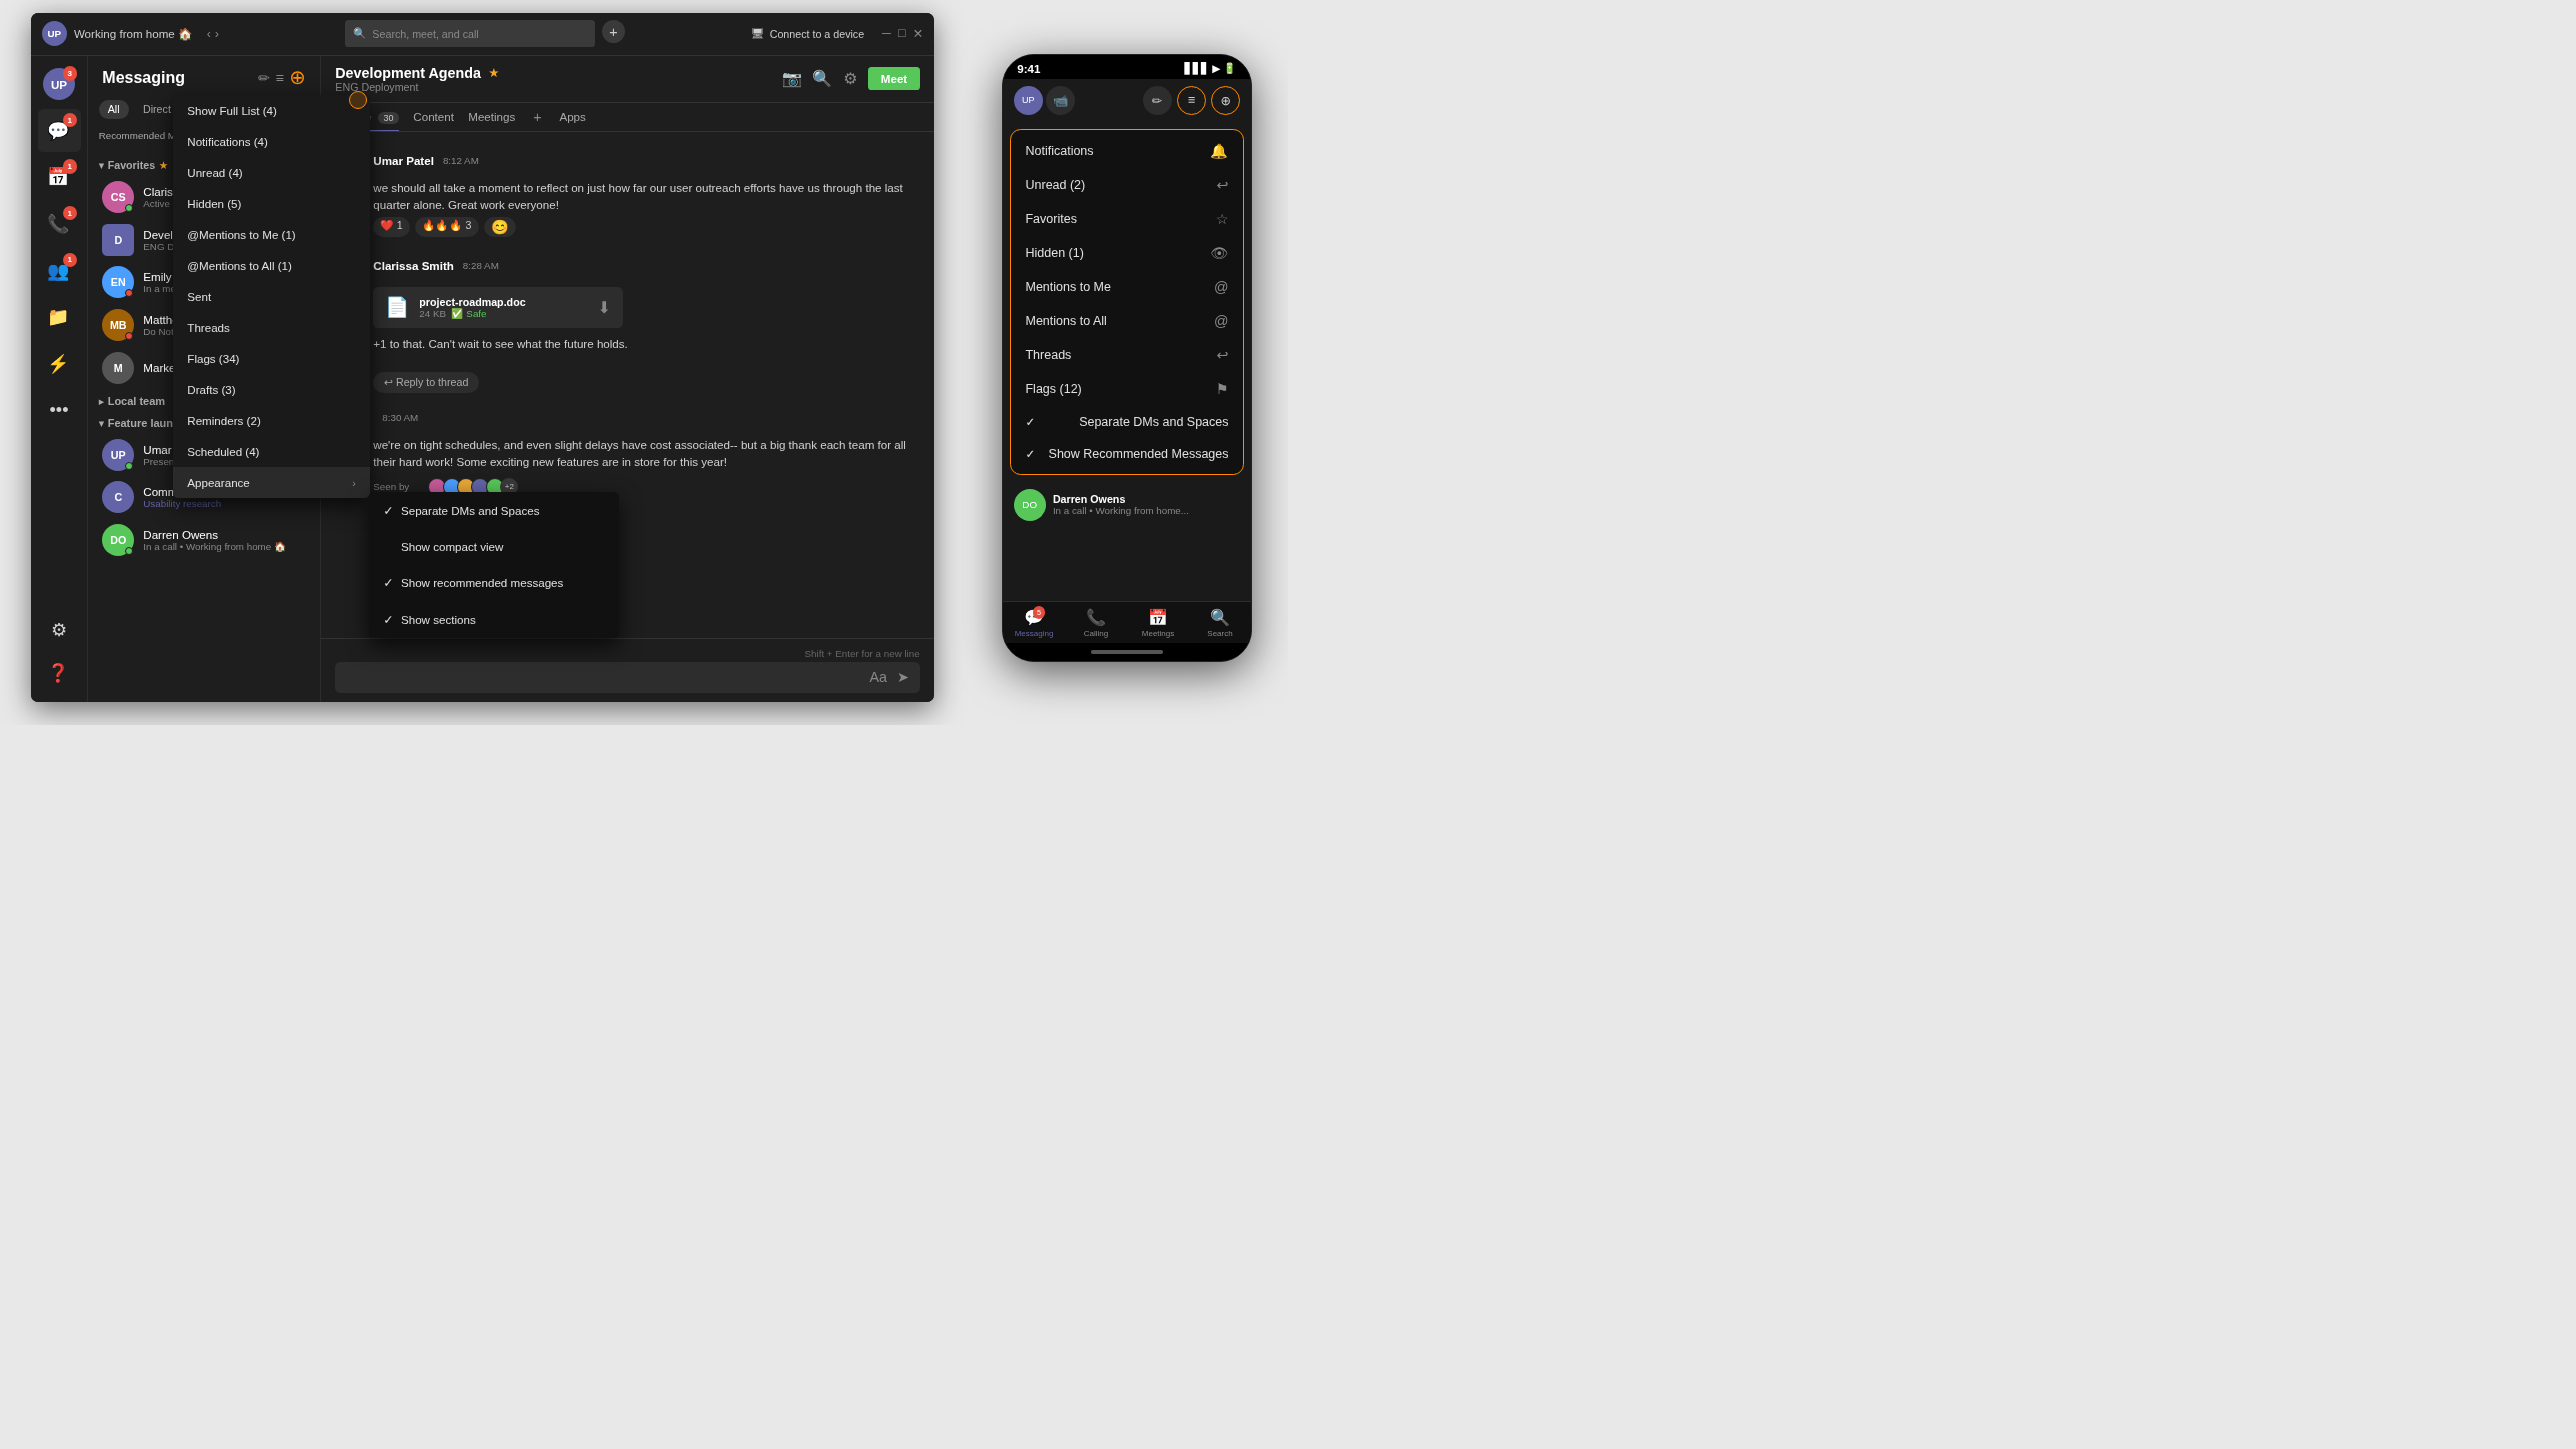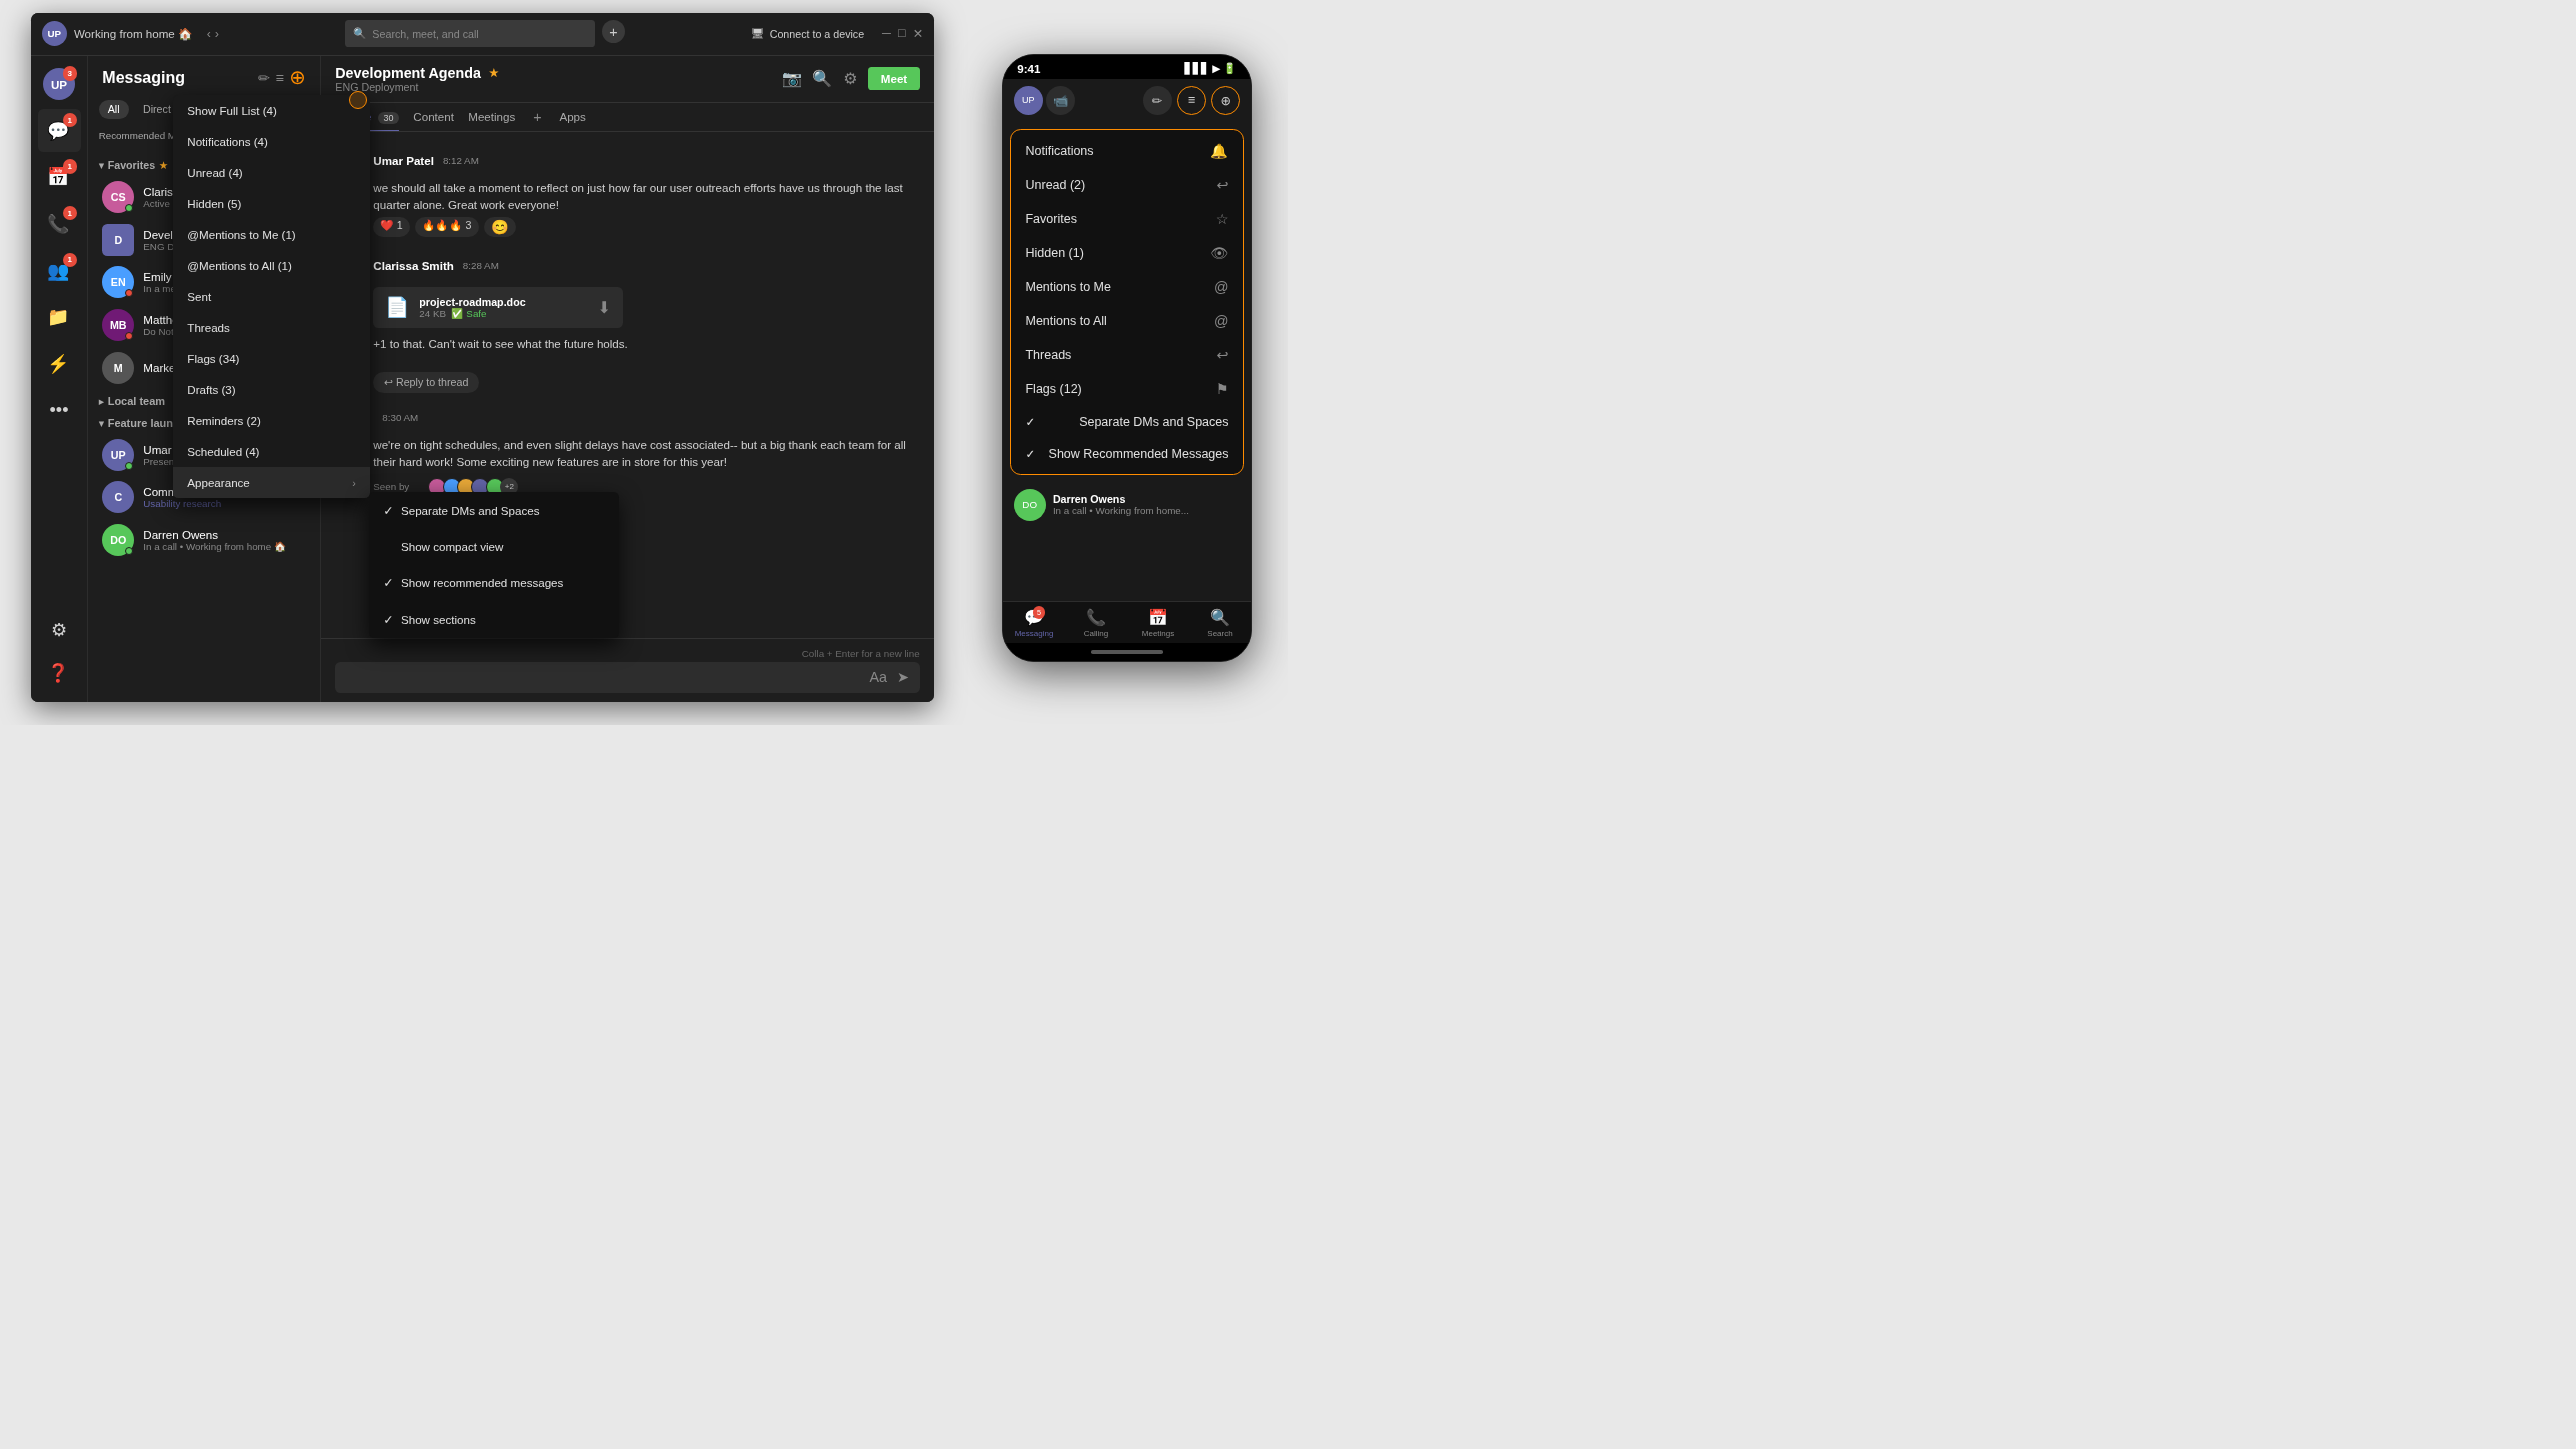--- a/index.html
+++ b/index.html
@@ -858,21 +858,21 @@
             EN
             <span class="status-dot meeting"></span>
           </div>
           <div class="chat-info">
             <div class="chat-name">Emily Nakagaw...</div>
             <div class="chat-preview">In a meeting • W</div>
           </div>
         </div>
 
         <div class="chat-item">
-          <div class="chat-avatar" style="background:#701a75;text-align:right;">
+          <div class="chat-avatar" style="background:#a16207;text-align:right;">
             MB
             <span class="status-dot dnd"></span>
           </div>
           <div class="chat-info">
             <div class="chat-name">Matthew Bake...</div>
             <div class="chat-preview">Do Not Disturb u...</div>
           </div>
         </div>
 
         <div class="chat-item">
@@ -1003,21 +1003,21 @@
               <span class="seen-av" style="background:#e8a838;"></span>
               <span class="seen-av" style="background:#6264a7;"></span>
               <span class="seen-av" style="background:#57c75a;"></span>
               <span class="seen-more">+2</span>
             </div>
           </div>
         </div>
       </div>
 
       <div class="message-input-area">
-        <div class="input-hint">Colla + Enter for a new line</div>
+        <div class="input-hint">Shift + Enter for a new line</div>
         <div class="input-box">
           <span class="input-placeholder"></span>
           <div class="input-actions">
             <span class="input-act">Aa</span>
             <span class="input-act">➤</span>
           </div>
         </div>
       </div>
     </div>
   </div>

